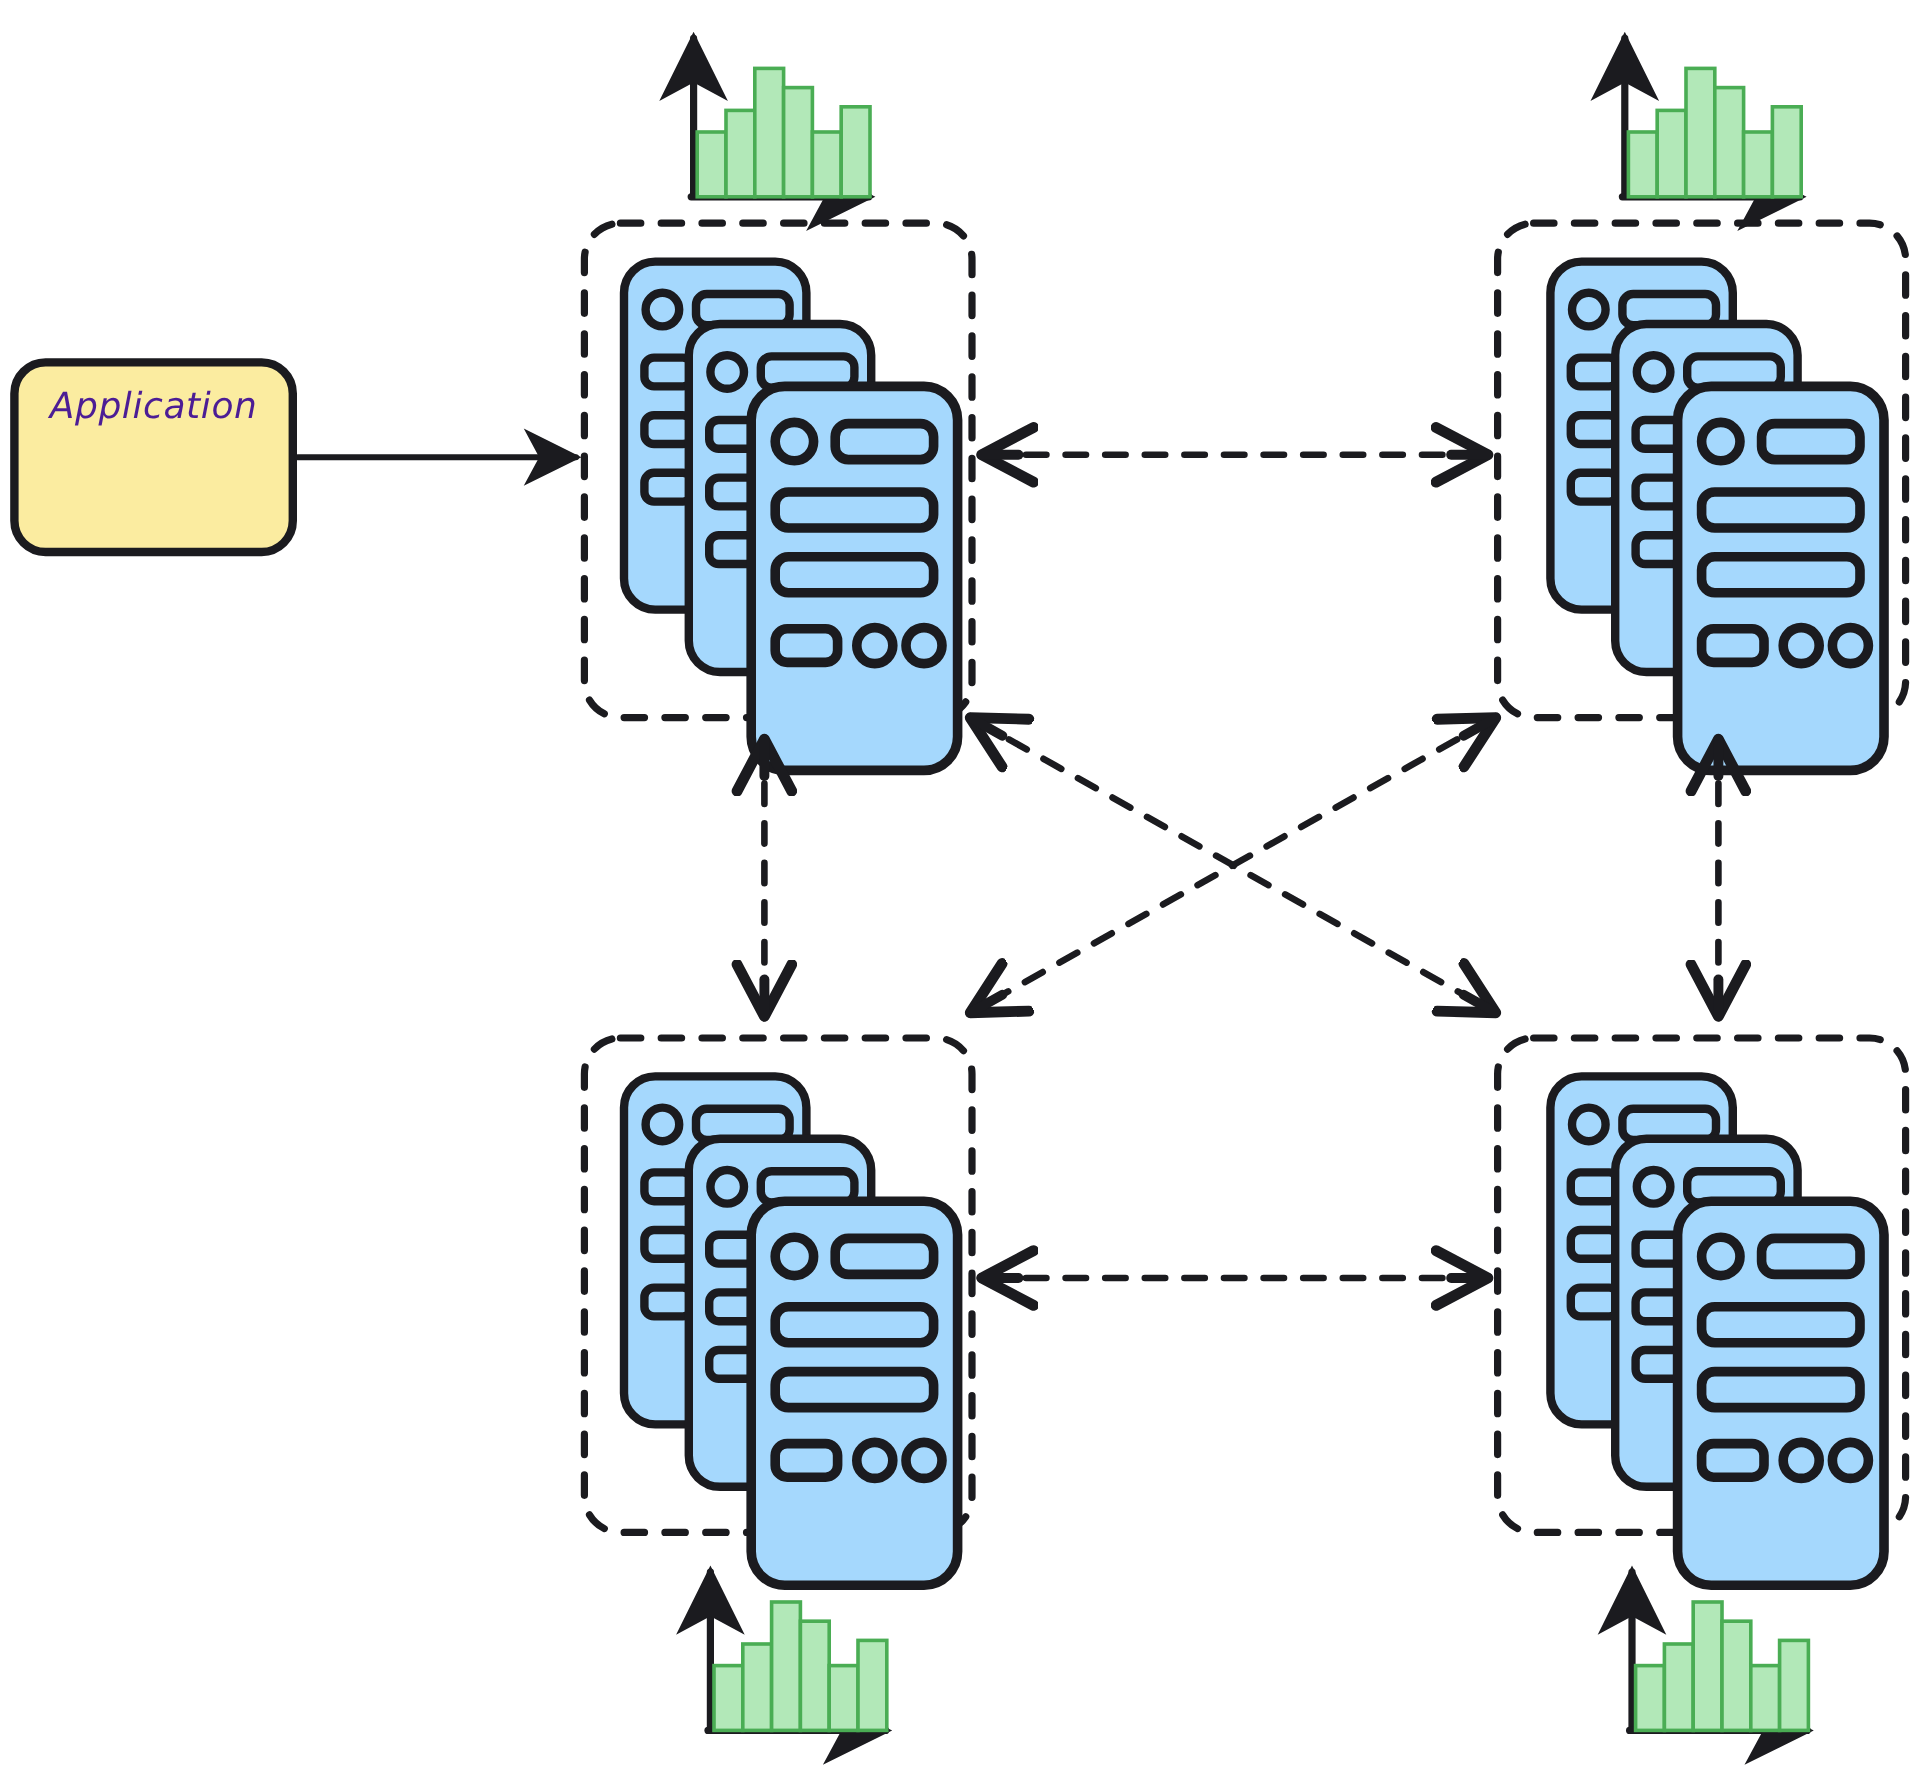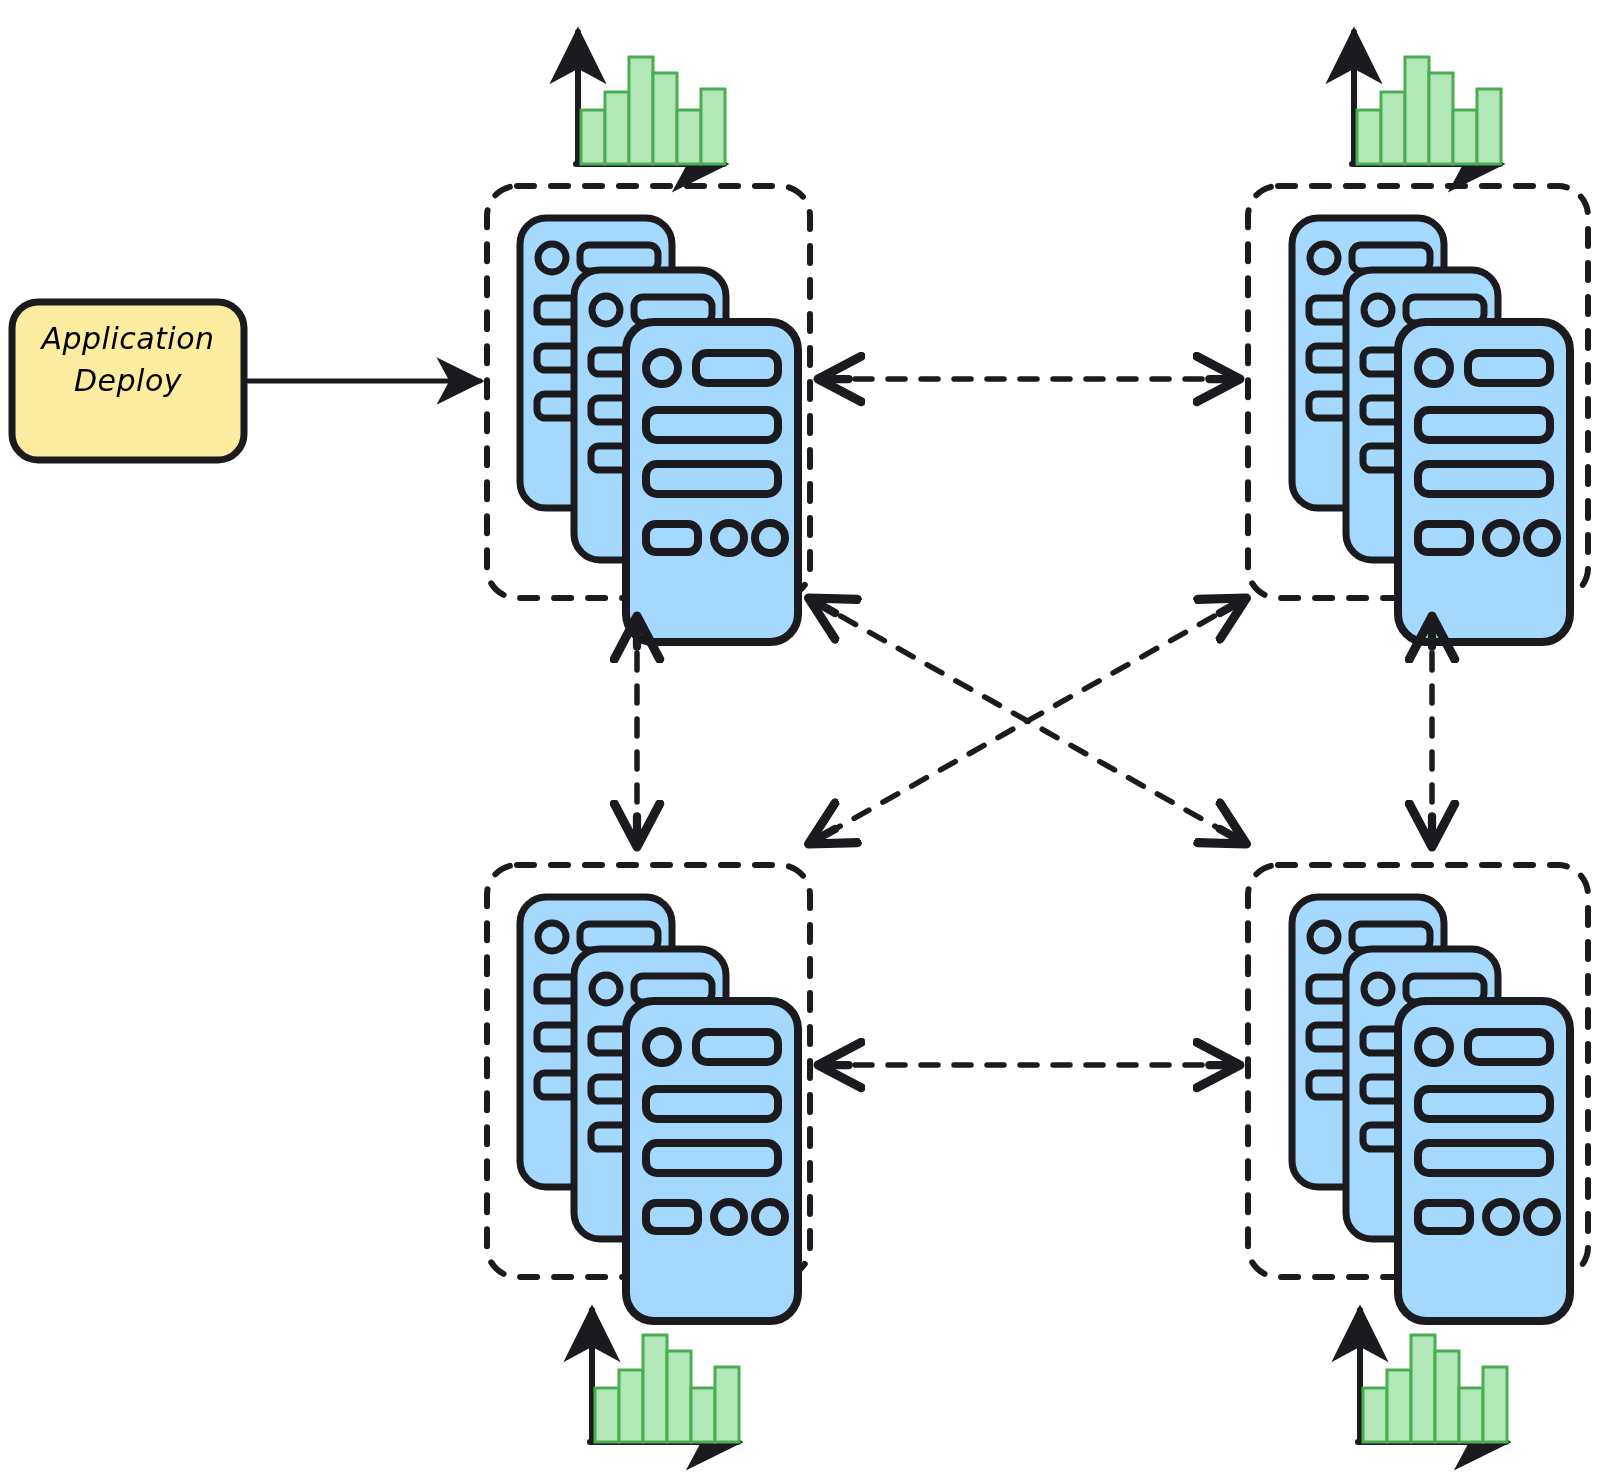--- a/index.html
+++ b/index.html
@@ -7,21 +7,21 @@
   #stage{position:relative;width:1600px;height:1480px;overflow:hidden;background:#fff;}
   #canvas{position:absolute;left:0;top:0;width:1600px;height:1480px;}
   .deploy-label{
     position:absolute;
     left:14px; top:318px;
     width:228px;
     text-align:center;
     font-family:"DejaVu Sans",sans-serif;
     font-size:30px;
     line-height:42px;
-    color:#000000;
+    color:#4c1d95;
     letter-spacing:0.5px;
     font-style:italic;
     pointer-events:none;
     user-select:none;
   }
   .deploy-label span{display:block;}
 </style>
 </head>
 <body>
 
@@ -139,16 +139,15 @@
     <line x1="1432" y1="620" x2="1432" y2="843" stroke="#1b1b1f" stroke-width="5.5" stroke-linecap="round" stroke-dasharray="17 16" marker-start="url(#vArrow)" marker-end="url(#vArrow)"></line>
 
     <line x1="812" y1="600" x2="1243" y2="842" stroke="#1b1b1f" stroke-width="5.5" stroke-linecap="round" stroke-dasharray="17 16" marker-start="url(#vArrow)" marker-end="url(#vArrow)"></line>
 
     <line x1="1243" y1="600" x2="812" y2="842" stroke="#1b1b1f" stroke-width="5.5" stroke-linecap="round" stroke-dasharray="17 16" marker-start="url(#vArrow)" marker-end="url(#vArrow)"></line>
 
   </svg>
 
   <div class="deploy-label">
     <span>Application</span>
-    <span>Deploy</span>
   </div>
 
 </div>
 
 </body></html>

